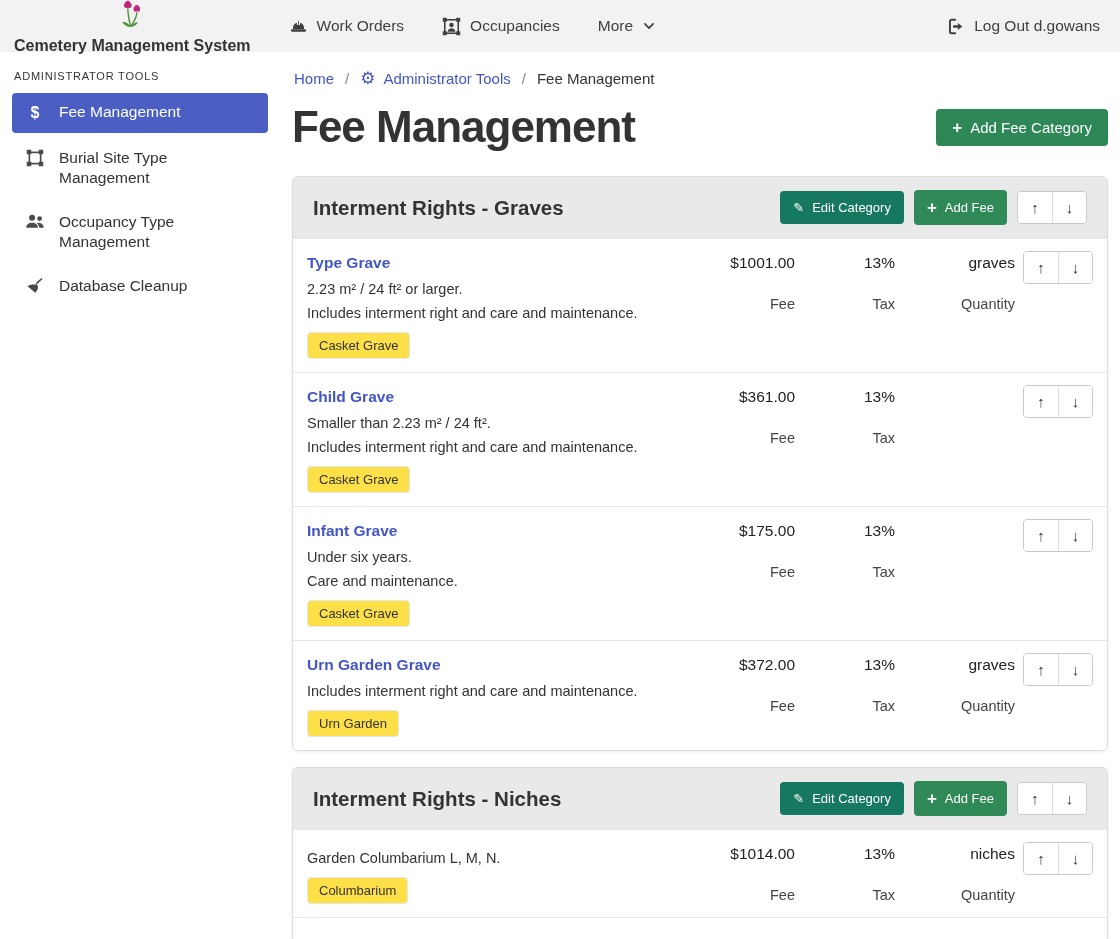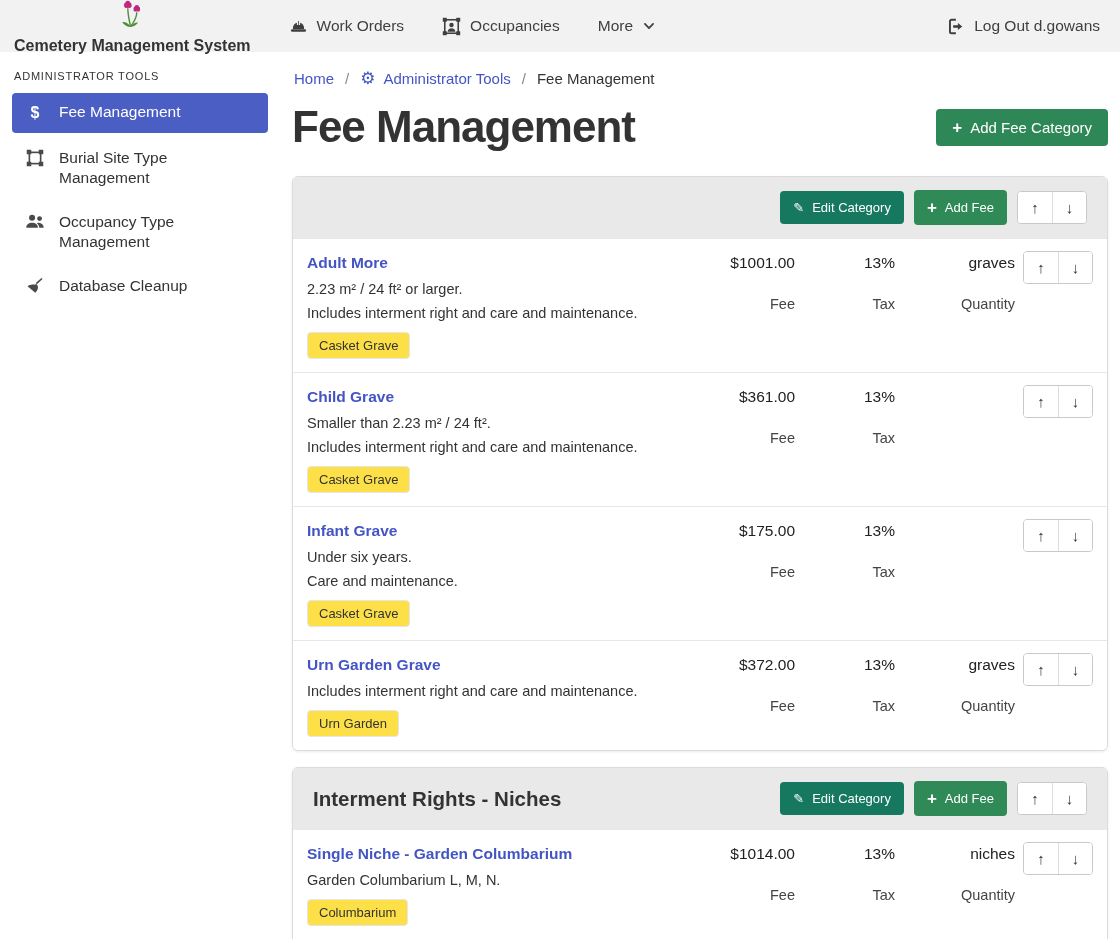--- a/index.html
+++ b/index.html
@@ -226,39 +226,40 @@
     <div class="title-row">
       <h1 class="page-title">Fee Management</h1>
       <button class="btn btn-add-category">
         <span class="plus-glyph">+</span>
         <span>Add Fee Category</span>
       </button>
     </div>
 
     <section class="card">
       <div class="card-header">
+        <span class="card-title">Interment Rights - Graves</span>
         <div class="card-actions">
           <button class="btn btn-edit-category">
             <span class="pencil-glyph">✎</span>
             <span>Edit Category</span>
           </button>
           <button class="btn btn-add-fee">
             <span class="plus-glyph">+</span>
             <span>Add Fee</span>
           </button>
           <span class="arrow-group">
             <button>↑</button>
             <button>↓</button>
           </span>
         </div>
       </div>
 
       <div class="fee-row">
         <div class="fee-main">
-          <a class="fee-name">Adult More</a>
+          <a class="fee-name">Type Grave</a>
           <div class="fee-desc">2.23 m² / 24 ft² or larger.</div>
           <div class="fee-desc">Includes interment right and care and maintenance.</div>
           <span class="badge">Casket Grave</span>
         </div>
         <div class="cell">
           <div class="val">$1001.00</div>
           <div class="lbl">Fee</div>
         </div>
         <div class="cell">
           <div class="val">13%</div>
@@ -357,21 +358,20 @@
           </button>
           <span class="arrow-group">
             <button>↑</button>
             <button>↓</button>
           </span>
         </div>
       </div>
 
       <div class="fee-row">
         <div class="fee-main">
-          <a class="fee-name">Single Niche - Garden Columbarium</a>
           <div class="fee-desc">Garden Columbarium L, M, N.</div>
           <span class="badge">Columbarium</span>
         </div>
         <div class="cell">
           <div class="val">$1014.00</div>
           <div class="lbl">Fee</div>
         </div>
         <div class="cell">
           <div class="val">13%</div>
           <div class="lbl">Tax</div>

